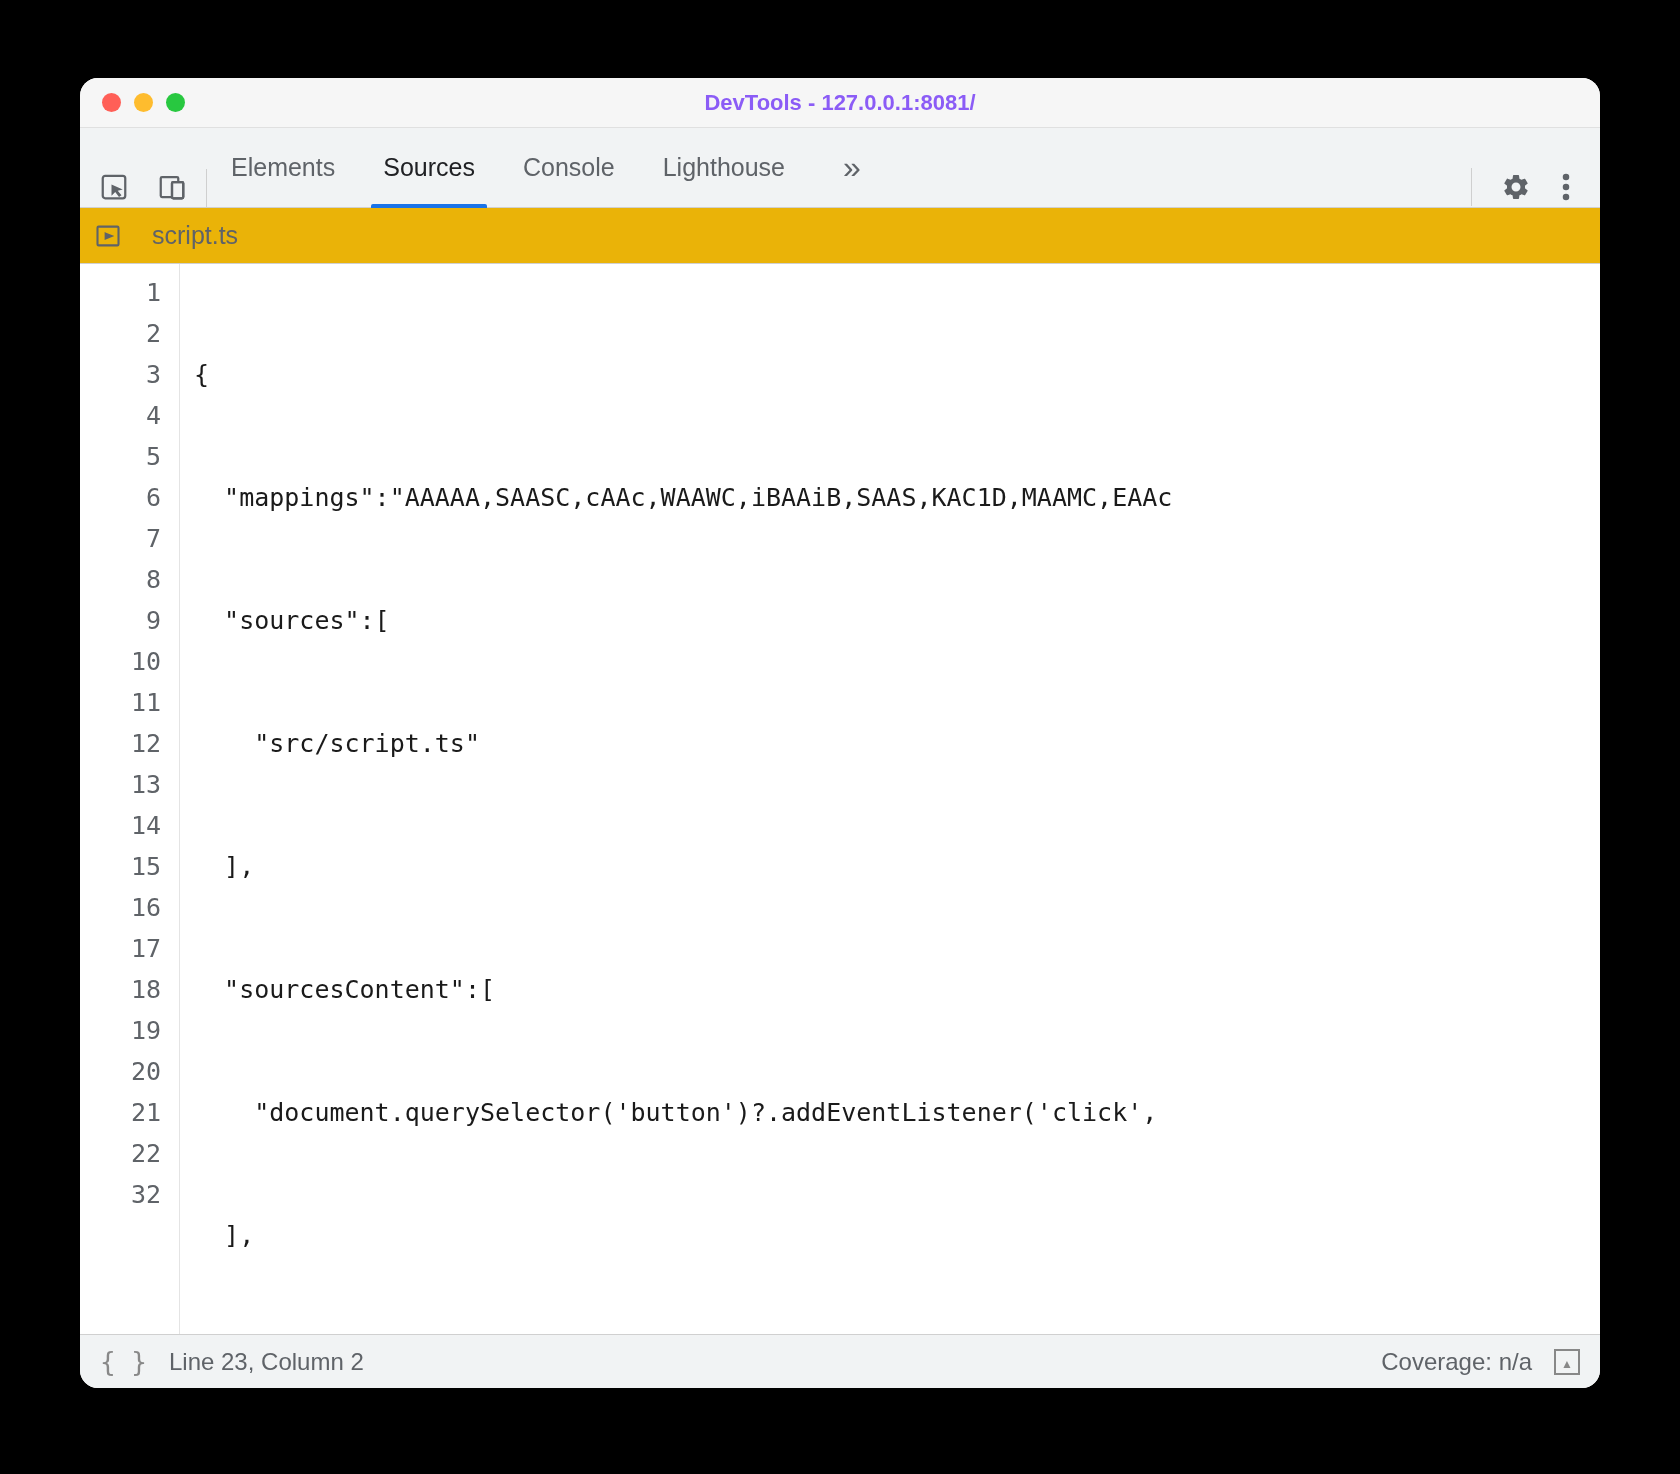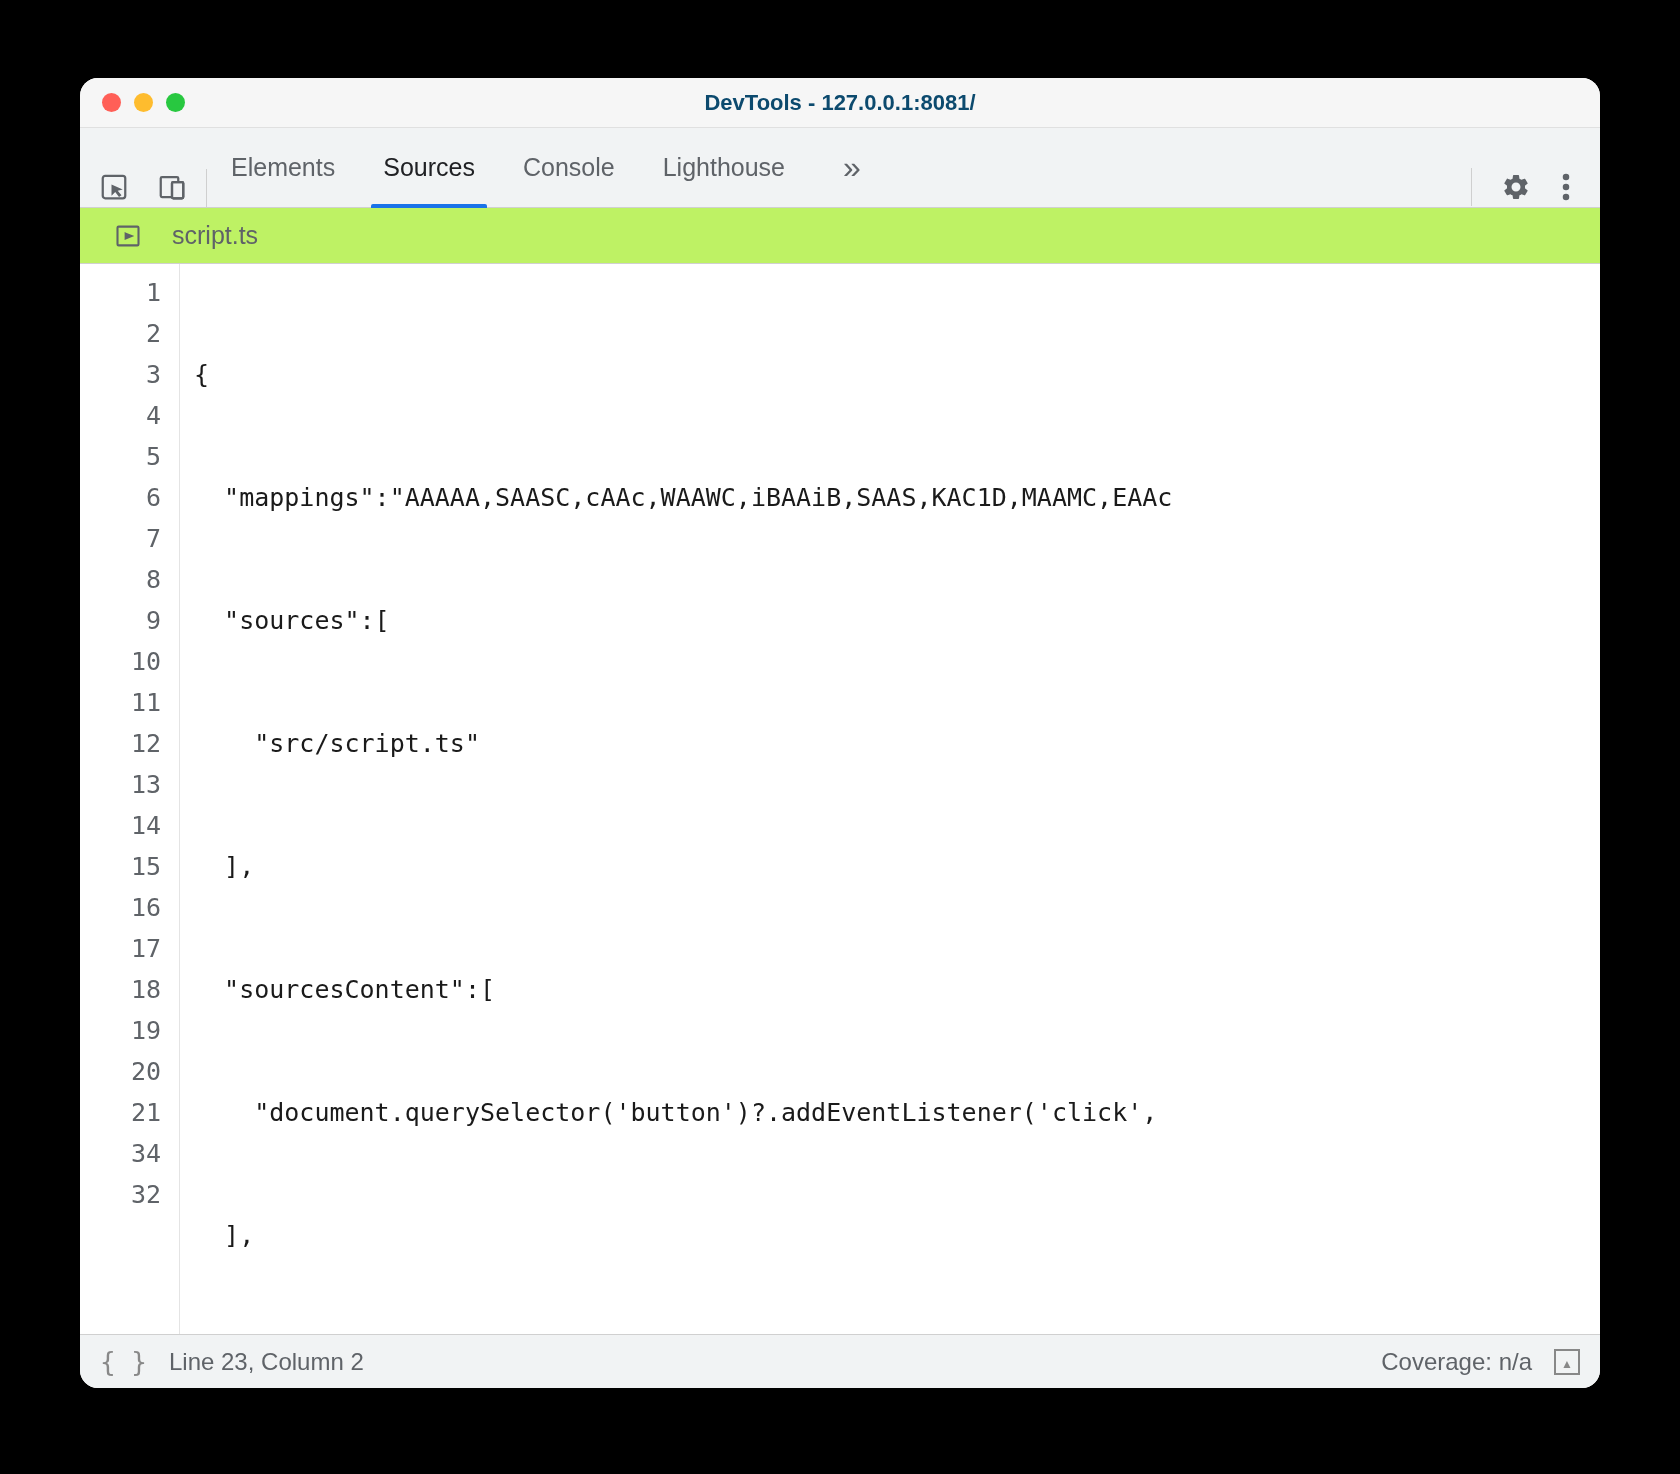--- a/index.html
+++ b/index.html
@@ -39,21 +39,21 @@
   .tl { width: 19px; height: 19px; border-radius: 50%; }
   .tl.red { background: #ff5f57; }
   .tl.yellow { background: #febc2e; }
   .tl.green { background: #28c840; }
   .titlebar-title {
     position: absolute;
     left: 50%;
     transform: translateX(-50%);
     font-size: 22px;
     font-weight: 600;
-    color: #0c4a6e;
+    color: #8b5cf6;
   }
   .toolbar {
     height: 80px;
     background: #f1f3f4;
     border-bottom: 1px solid #d0d0d0;
     display: flex;
     align-items: flex-end;
     padding: 0 14px;
   }
   .toolbar-left {
@@ -112,25 +112,25 @@
     gap: 10px;
   }
   .chev-more {
     font-size: 32px;
     color: #5f6368;
     cursor: pointer;
     padding: 0 10px;
   }
   .file-tabs-row {
     height: 56px;
-    background: #bef264;
+    background: #eab308;
     border-bottom: 1px solid #d0d0d0;
     display: flex;
     align-items: stretch;
-    padding-left: 26px;
+    padding-left: 6px;
   }
   .nav-toggle {
     width: 44px;
     display: flex;
     align-items: center;
     justify-content: center;
     color: #5f6368;
     cursor: pointer;
   }
   .file-tab {
@@ -304,21 +304,21 @@
       <div>12</div>
       <div>13</div>
       <div>14</div>
       <div>15</div>
       <div>16</div>
       <div>17</div>
       <div>18</div>
       <div>19</div>
       <div>20</div>
       <div>21</div>
-      <div>34</div>
+      <div>22</div>
       <div>32</div>
     </div>
     <div class="code">
       <div>{</div>
       <div>  "mappings":"AAAAA,SAASC,cAAc,WAAWC,iBAAiB,SAAS,KAC1D,MAAMC,EAAc</div>
       <div>  "sources":[</div>
       <div>    "src/script.ts"</div>
       <div>  ],</div>
       <div>  "sourcesContent":[</div>
       <div>    "document.querySelector('button')?.addEventListener('click',</div>

